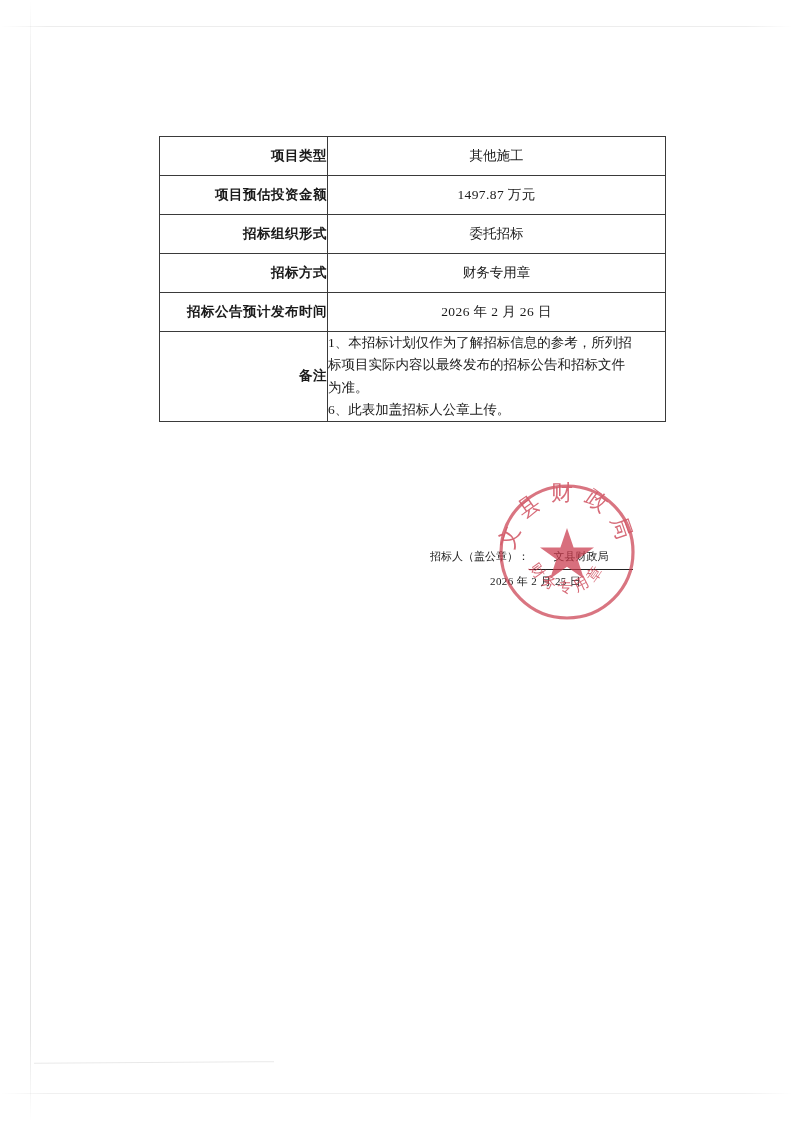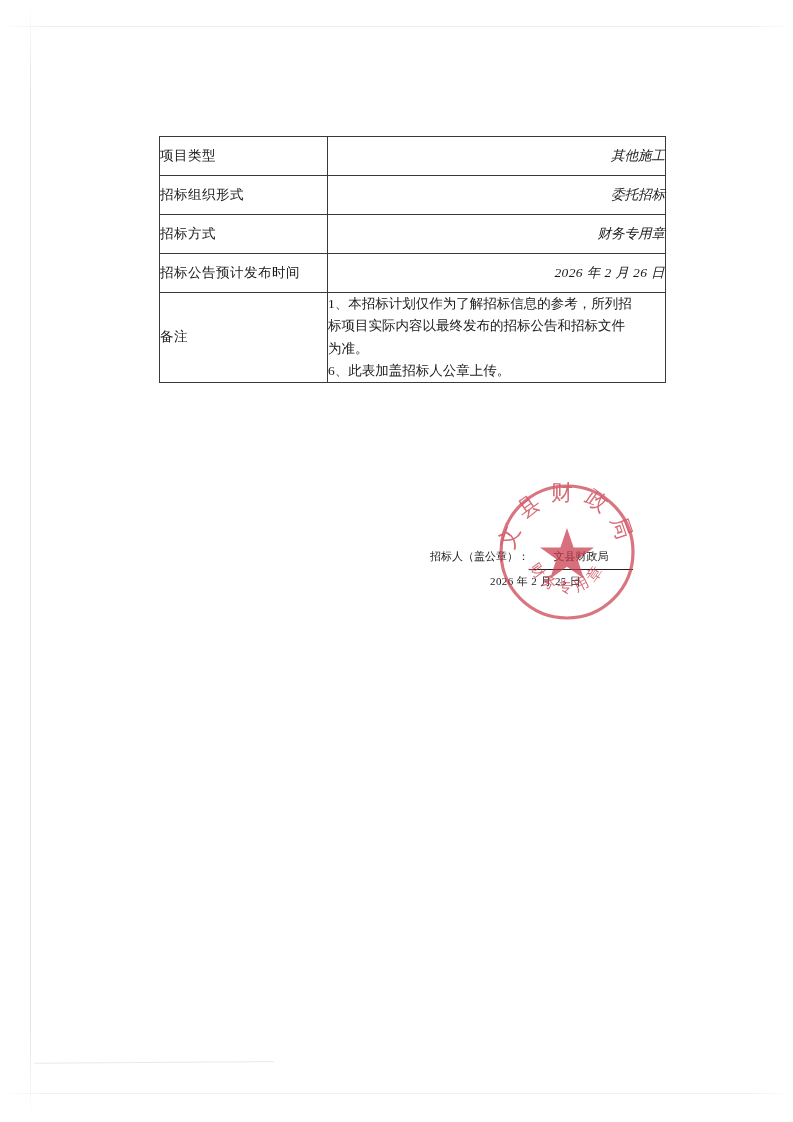--- a/index.html
+++ b/index.html
@@ -61,27 +61,27 @@
   }
   table.plan-table td {
     border: 1px solid #3a3a3a;
     font-size: 13.5px;
     line-height: 1.65;
     padding: 0;
     vertical-align: middle;
   }
   td.label-cell {
     width: 167px;
-    text-align: left;
+    text-align: right;
     letter-spacing: 0.5px;
+    font-weight: bold;
   }
   td.value-cell {
     width: 337px;
-    text-align: right;
-    font-style: italic;
+    text-align: center;
   }
   .row-h { height: 39px; }
   .row-note { height: 84px; }
 
   td.note-cell {
     text-align: left;
     padding: 8px 12px 8px 12px;
     vertical-align: middle;
     line-height: 1.62;
     font-size: 13.2px;
@@ -142,20 +142,24 @@
   <div class="scan-edge-left"></div>
   <div class="scan-edge-top"></div>
   <div class="scan-edge-bottom"></div>
   <div class="scan-edge-bottom2"></div>
 
   <table class="plan-table">
     <tbody>
       <tr class="row-h">
         <td class="label-cell">项目类型</td>
         <td class="value-cell">其他施工</td>
+      </tr>
+      <tr class="row-h">
+        <td class="label-cell">项目预估投资金额</td>
+        <td class="value-cell num">1497.87 万元</td>
       </tr>
       <tr class="row-h">
         <td class="label-cell">招标组织形式</td>
         <td class="value-cell">委托招标</td>
       </tr>
       <tr class="row-h">
         <td class="label-cell">招标方式</td>
         <td class="value-cell">财务专用章</td>
       </tr>
       <tr class="row-h">

